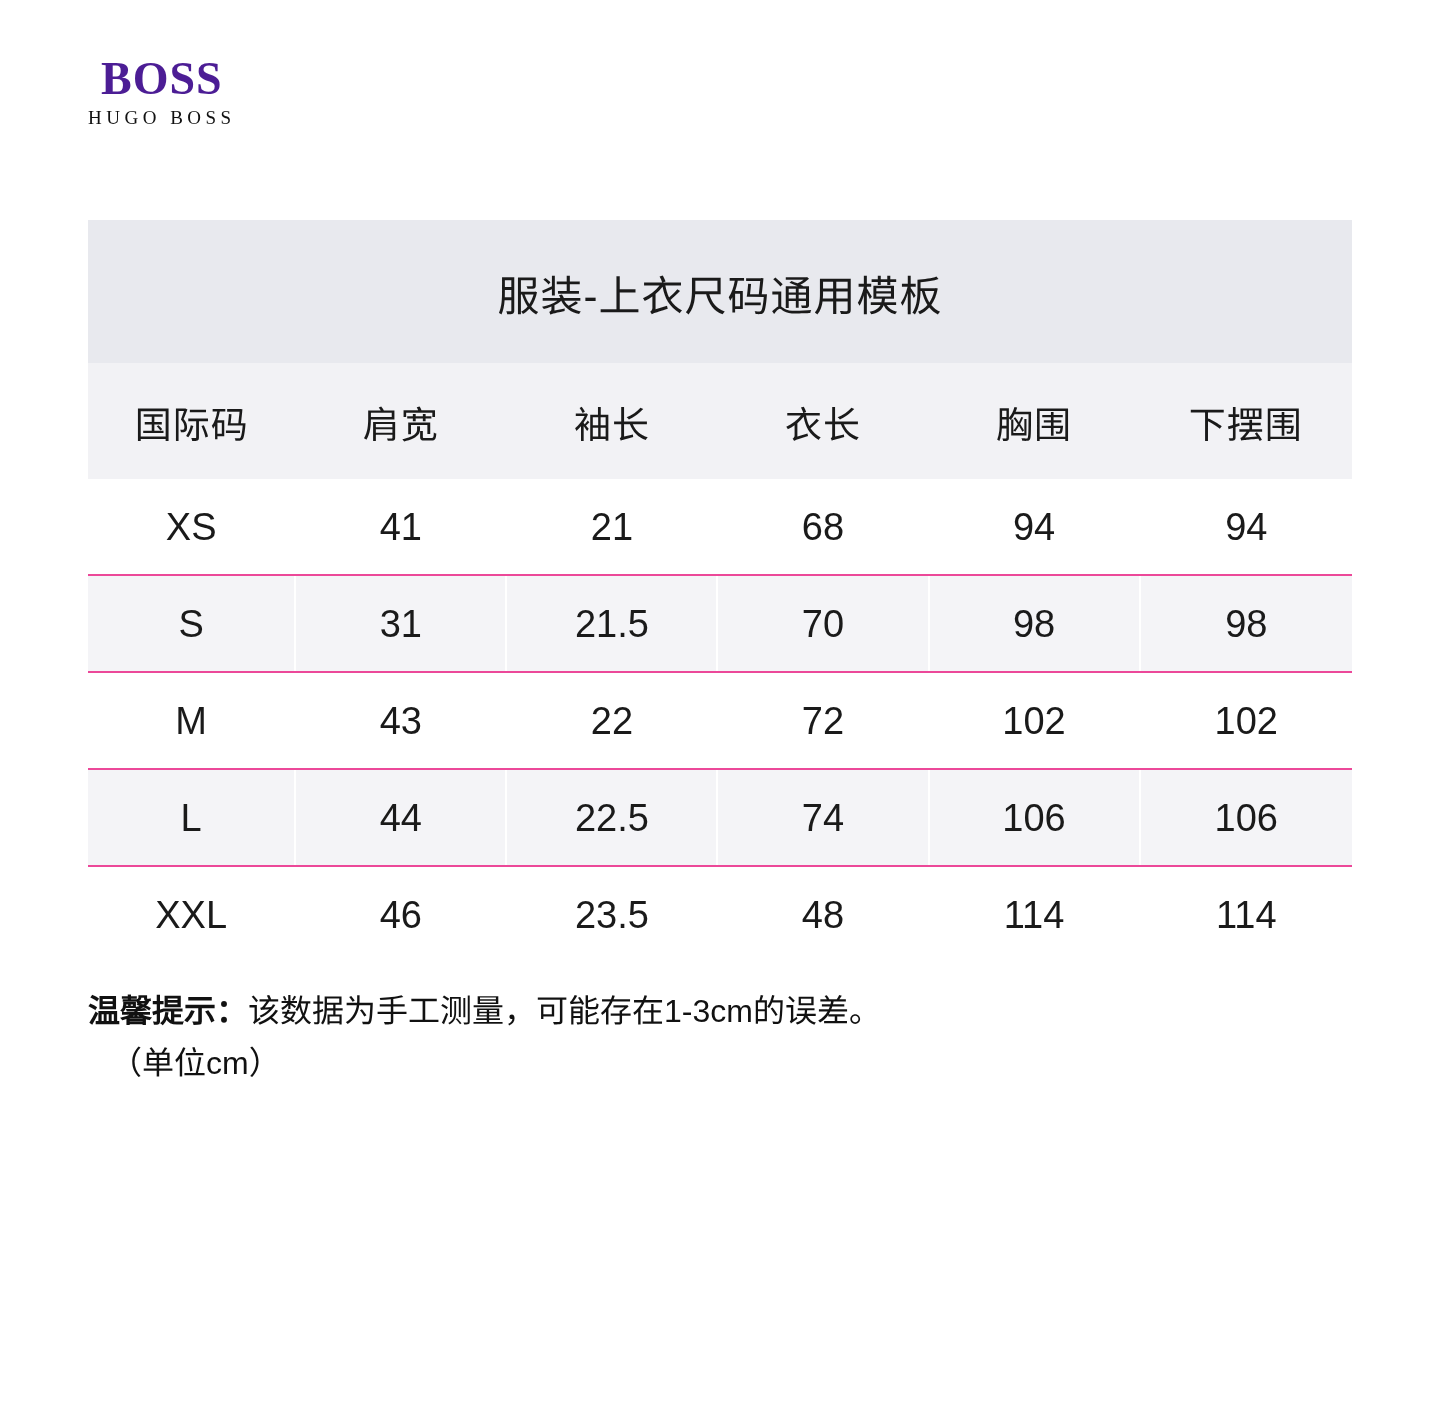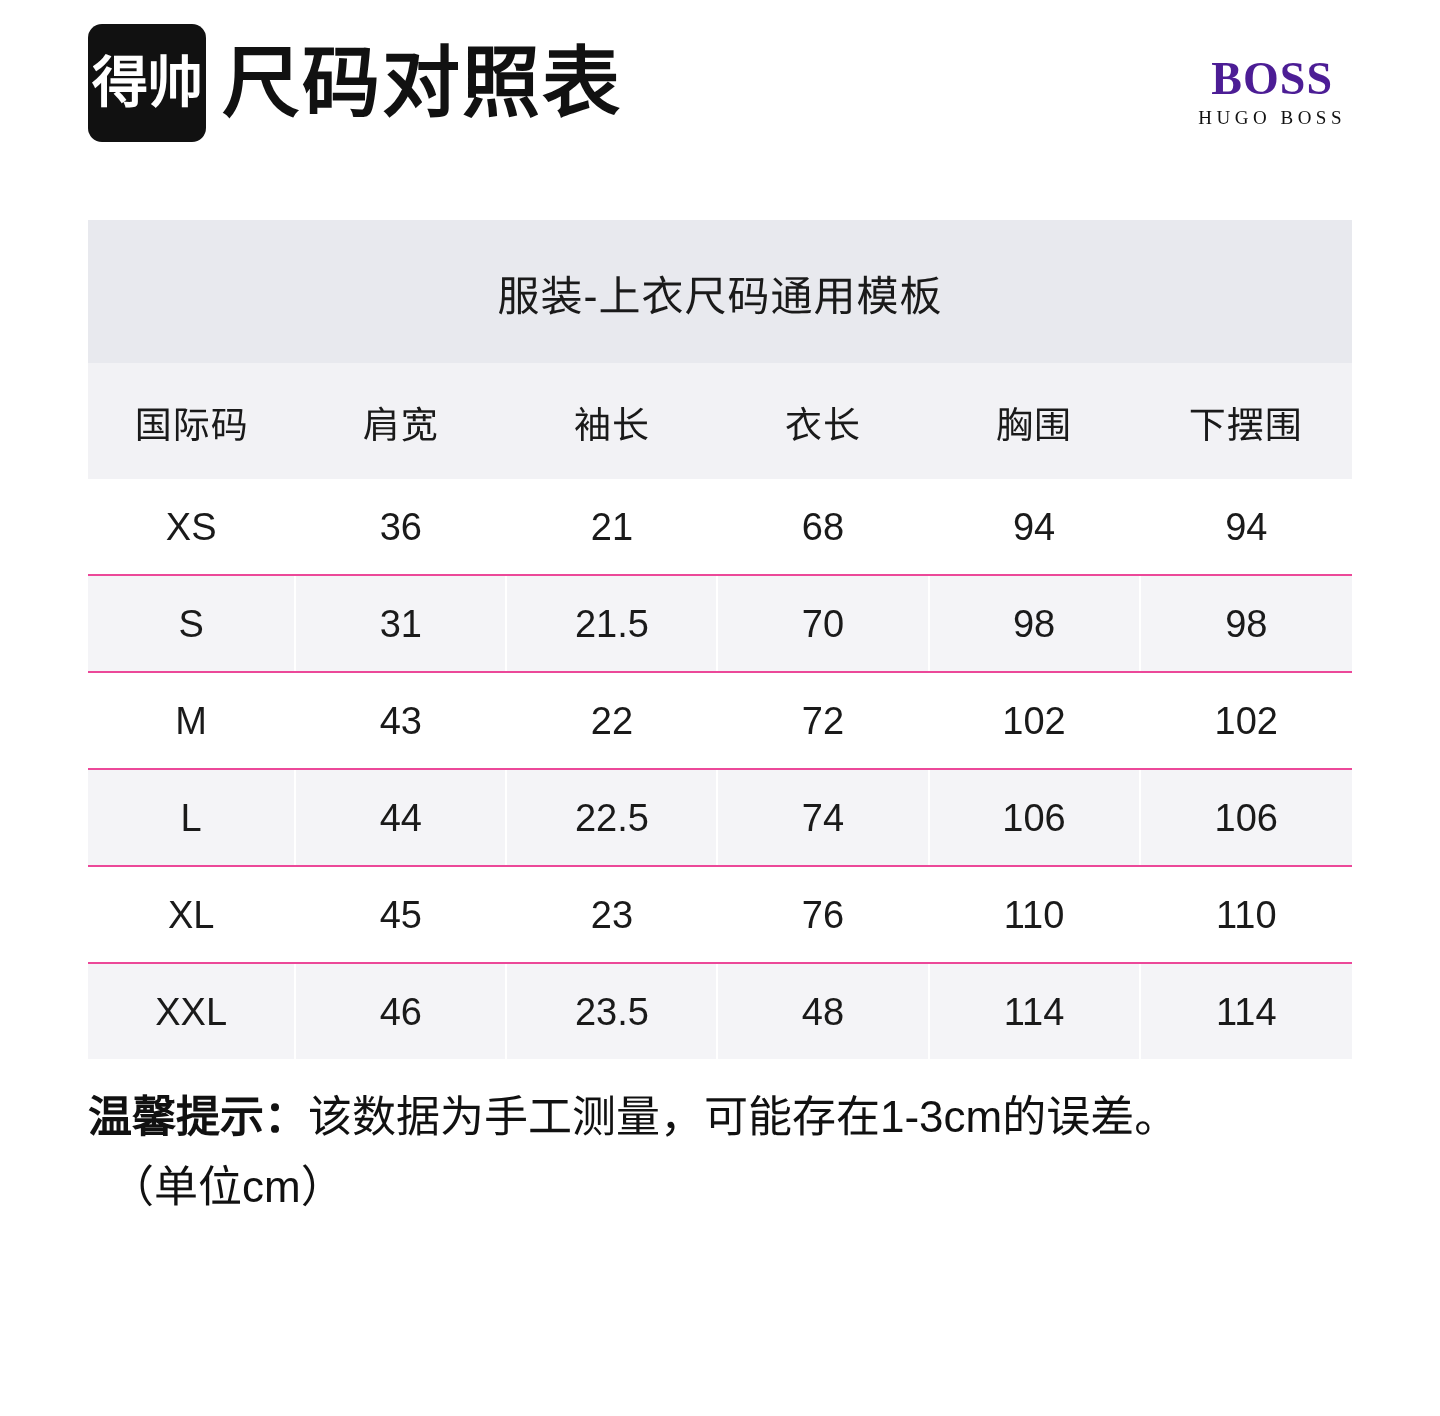--- a/index.html
+++ b/index.html
@@ -134,45 +134,39 @@
   col.c0 { width: 16.4%; }
   col.c1 { width: 16.7%; }
   col.c2 { width: 16.7%; }
   col.c3 { width: 16.7%; }
   col.c4 { width: 16.7%; }
   col.c5 { width: 16.8%; }
 
   
   .note {
     margin: 26px 88px 0 88px;
-    font-size: 44px;
+    font-size: 32px;
     line-height: 1.45;
     color: #111111;
   }
   .note .note-label {
     font-weight: bold;
   }
   .note .note-unit {
     display: block;
     margin-top: 6px;
     padding-left: 22px;
   }
 </style>
 </head>
 <body>
 
 <div class="page">
 
   <div class="header">
-    <div class="brand-block">
-      <div class="logo-badge">
-        <span class="logo-text">得帅</span>
-      </div>
-      <div class="page-title">尺码对照表</div>
-    </div>
     <div class="boss-logo">
       <div class="boss-main">BOSS</div>
       <div class="boss-sub">HUGO BOSS</div>
     </div>
   </div>
 
   <div class="table-wrap">
     <table class="size-table">
       <caption>服装-上衣尺码通用模板</caption>
       <colgroup>
@@ -189,21 +183,21 @@
           <th>肩宽</th>
           <th>袖长</th>
           <th>衣长</th>
           <th>胸围</th>
           <th>下摆围</th>
         </tr>
       </thead>
       <tbody>
         <tr>
           <td>XS</td>
-          <td>36</td>
+          <td>41</td>
           <td>21</td>
           <td>68</td>
           <td>94</td>
           <td>94</td>
         </tr>
         <tr>
           <td>S</td>
           <td>31</td>
           <td>21.5</td>
           <td>70</td>
@@ -220,28 +214,20 @@
         </tr>
         <tr>
           <td>L</td>
           <td>44</td>
           <td>22.5</td>
           <td>74</td>
           <td>106</td>
           <td>106</td>
         </tr>
         <tr>
-          <td>XL</td>
-          <td>45</td>
-          <td>23</td>
-          <td>76</td>
-          <td>110</td>
-          <td>110</td>
-        </tr>
-        <tr>
           <td>XXL</td>
           <td>46</td>
           <td>23.5</td>
           <td>48</td>
           <td>114</td>
           <td>114</td>
         </tr>
       </tbody>
     </table>
   </div>

